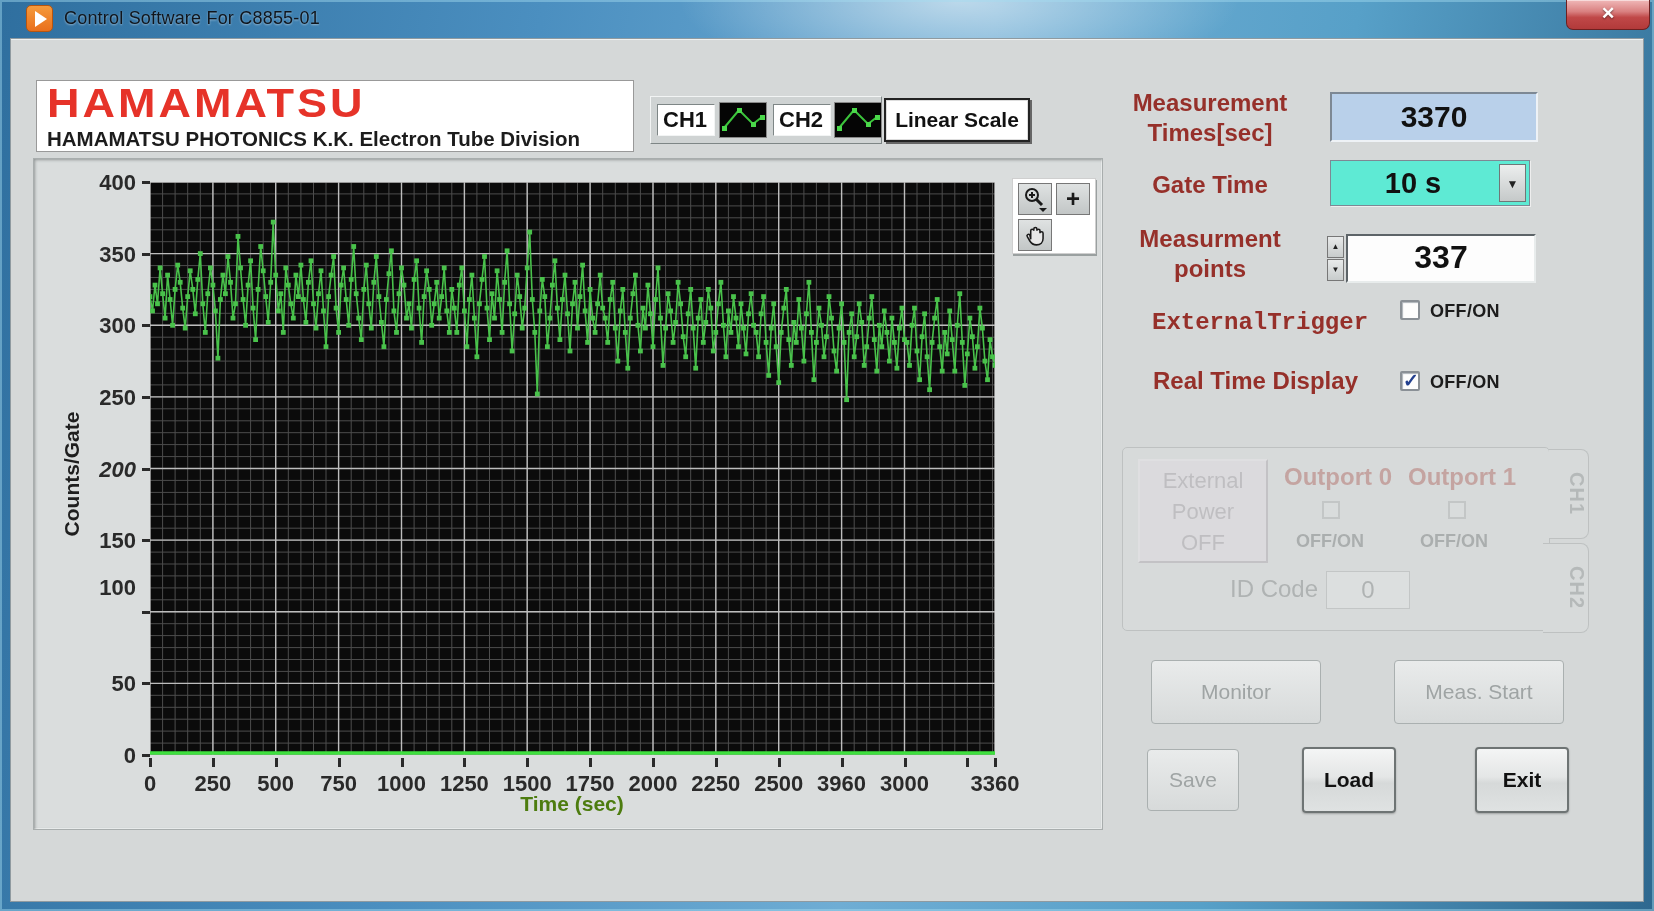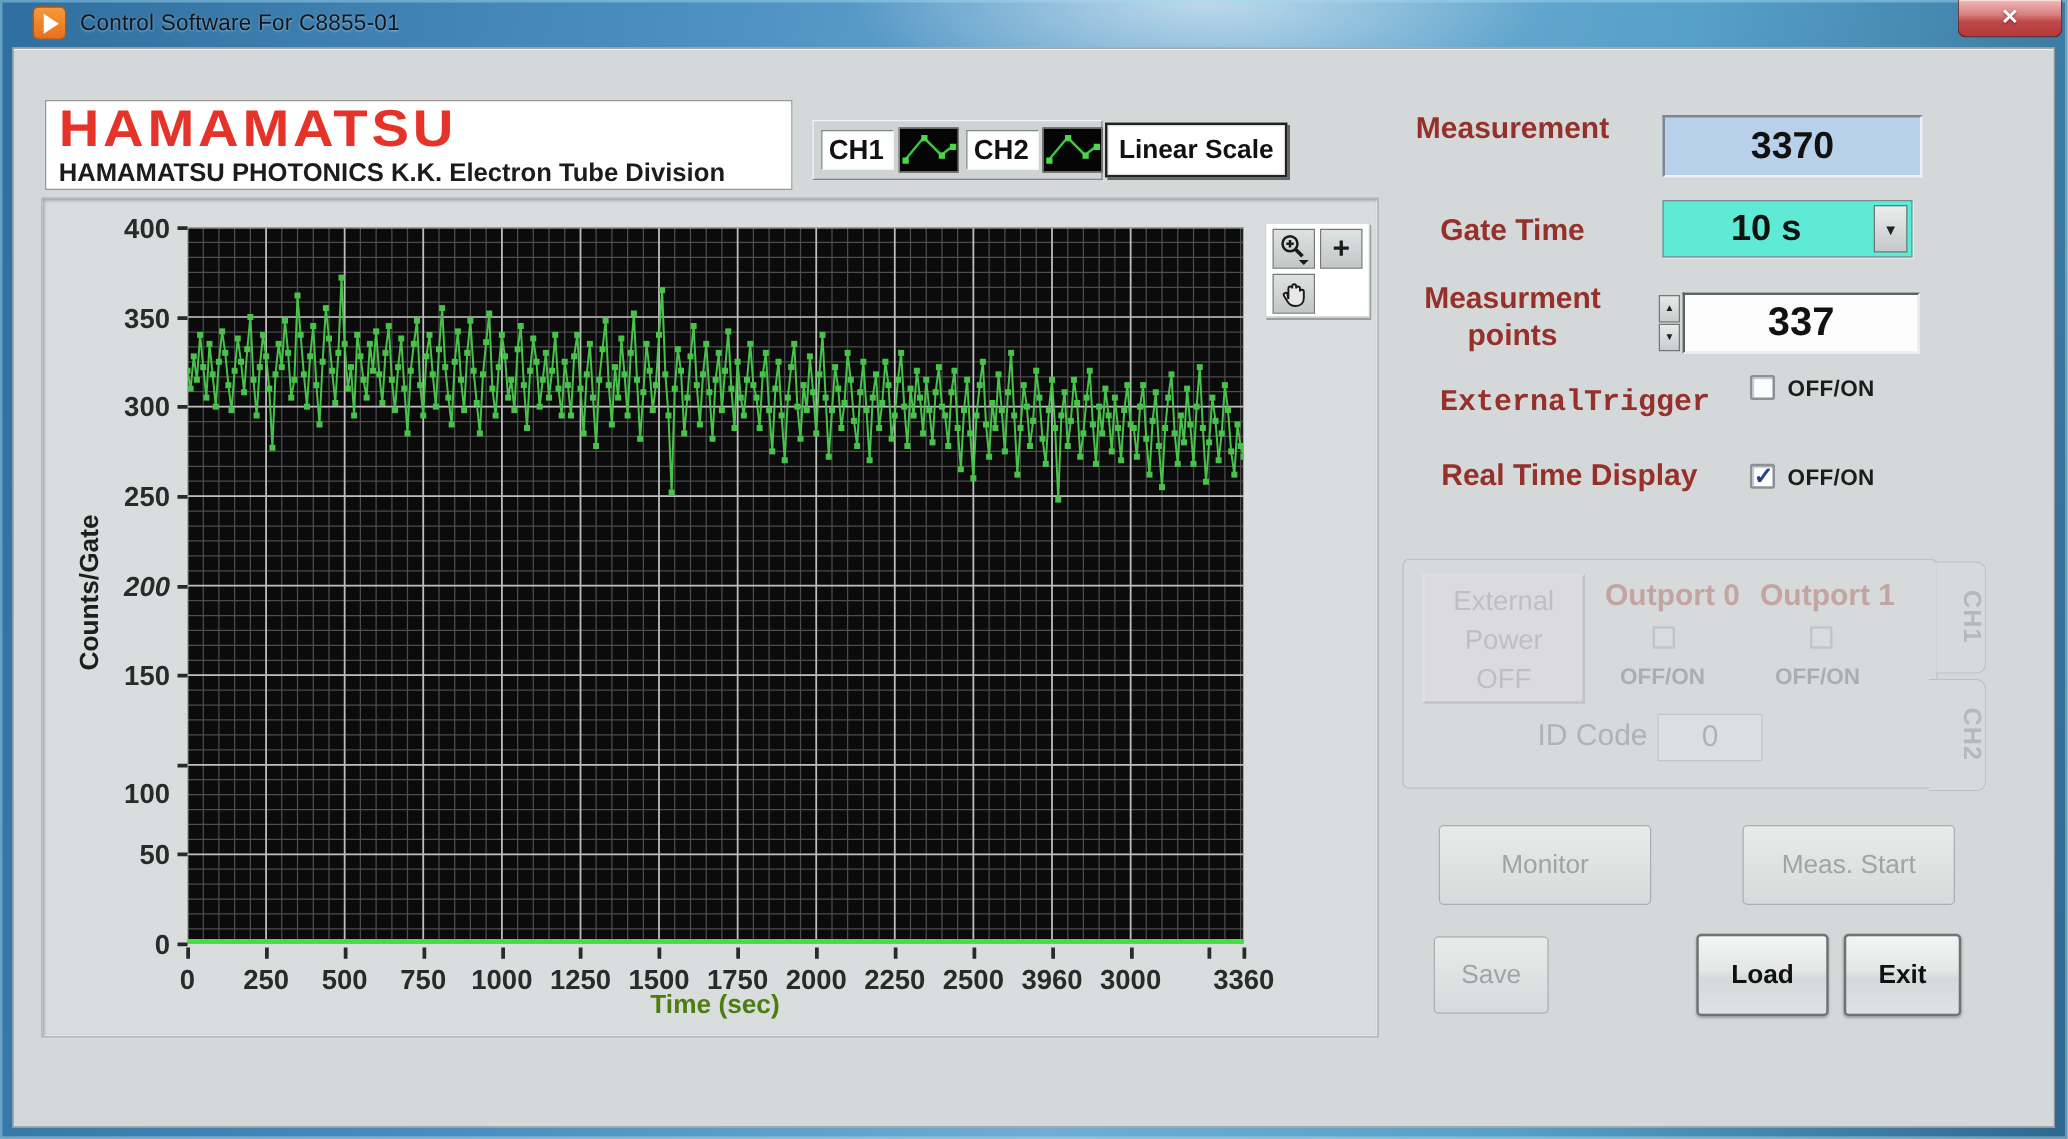--- a/index.html
+++ b/index.html
@@ -123,21 +123,21 @@
   
   .btn { position:absolute; border-radius:4px; text-align:center; }
   .btn-disabled { background:linear-gradient(180deg,#e9ebeb,#d7dada); border:1px solid #aab0b0;
     color:#9fa4a4; font-size:21px; }
   .btn-enabled { background:linear-gradient(180deg,#f4f5f5 0%, #e4e6e6 45%, #d6d9d9 55%, #dfe2e2 100%);
     border:2px solid #6e7474; color:#111; font-size:21px; font-weight:bold;
     box-shadow:0 1px 2px rgba(0,0,0,.25); }
   .btn-monitor { left:1151px; top:660px; width:170px; height:64px; line-height:62px; }
   .btn-meas   { left:1394px; top:660px; width:170px; height:64px; line-height:62px; }
   .btn-save   { left:1147px; top:749px; width:92px;  height:62px; line-height:60px; }
-  .btn-load   { left:1357px; top:747px; width:106px;  height:66px; line-height:62px; }
+  .btn-load   { left:1302px; top:747px; width:94px;  height:66px; line-height:62px; }
   .btn-exit   { left:1475px; top:747px; width:94px;  height:66px; line-height:62px; }
 </style>
 </head>
 <body>
 
 <div class="window-frame"></div>
 
 <div class="titlebar">
   <div class="app-icon">
       <div class="tri"></div>
@@ -656,21 +656,21 @@
     <rect x="837.6" y="155.2" width="4.8" height="4.8" fill="#49c24b"></rect>
     <rect x="840.1" y="172.4" width="4.8" height="4.8" fill="#49c24b"></rect>
     <rect x="842.6" y="181.0" width="4.8" height="4.8" fill="#49c24b"></rect>
     <line x1="0" y1="571" x2="845" y2="571" stroke="#3fe03f" stroke-width="3.5"></line>
   </svg>
 <div id="y-ticks">
     <div class="ytick-label" style="top: 561px;">0</div>
     <div class="ytick-mark" style="top: 572px;"></div>
     <div class="ytick-label" style="top: 489.4px;">50</div>
     <div class="ytick-mark" style="top: 500.4px;"></div>
-    <div class="ytick-label" style="top: 440px;">100</div>
+    <div class="ytick-label" style="top: 393px;">100</div>
     <div class="ytick-mark" style="top: 428.8px;"></div>
     <div class="ytick-label" style="top: 346.1px;">150</div>
     <div class="ytick-mark" style="top: 357.1px;"></div>
     <div class="ytick-label" style="top: 274.5px; font-style: italic;">200</div>
     <div class="ytick-mark" style="top: 285.5px;"></div>
     <div class="ytick-label" style="top: 202.9px;">250</div>
     <div class="ytick-mark" style="top: 213.9px;"></div>
     <div class="ytick-label" style="top: 131.3px;">300</div>
     <div class="ytick-mark" style="top: 142.3px;"></div>
     <div class="ytick-label" style="top: 59.6px;">350</div>
@@ -727,20 +727,21 @@
   </div>
   <div class="tool-btn tool-hand">
     <svg width="24" height="24" viewBox="0 0 28 28">
       <path d="M9 19 V9 a1.8 1.8 0 0 1 3.6 0 V7 a1.8 1.8 0 0 1 3.6 0 v2 a1.8 1.8 0 0 1 3.6 0 v3 a1.8 1.8 0 0 1 3.6 0 v6 c0 4.5-3 7.5-7.7 7.5 c-4 0-6-1.5-7.7-4.5 l-3-5 c-1.3-2.2 1.5-3.8 3-2 z" fill="#e8e8e8" stroke="#1a1a1a" stroke-width="1.8"></path>
     </svg>
   </div>
 </div>
 
 <div class="red-label center2" style="left:1085px; top:88px;">
   <div>Measurement</div>
+  <div>Times[sec]</div>
 </div>
 <div class="val-box meas-times-box">3370</div>
 
 <div class="red-label center2" style="left:1085px; top:170px;">Gate Time</div>
 <div class="combo">
   <div class="combo-value">10 s</div>
   <div class="combo-arrow">▼</div>
 </div>
 
 <div class="red-label center2" style="left:1085px; top:224px;">

